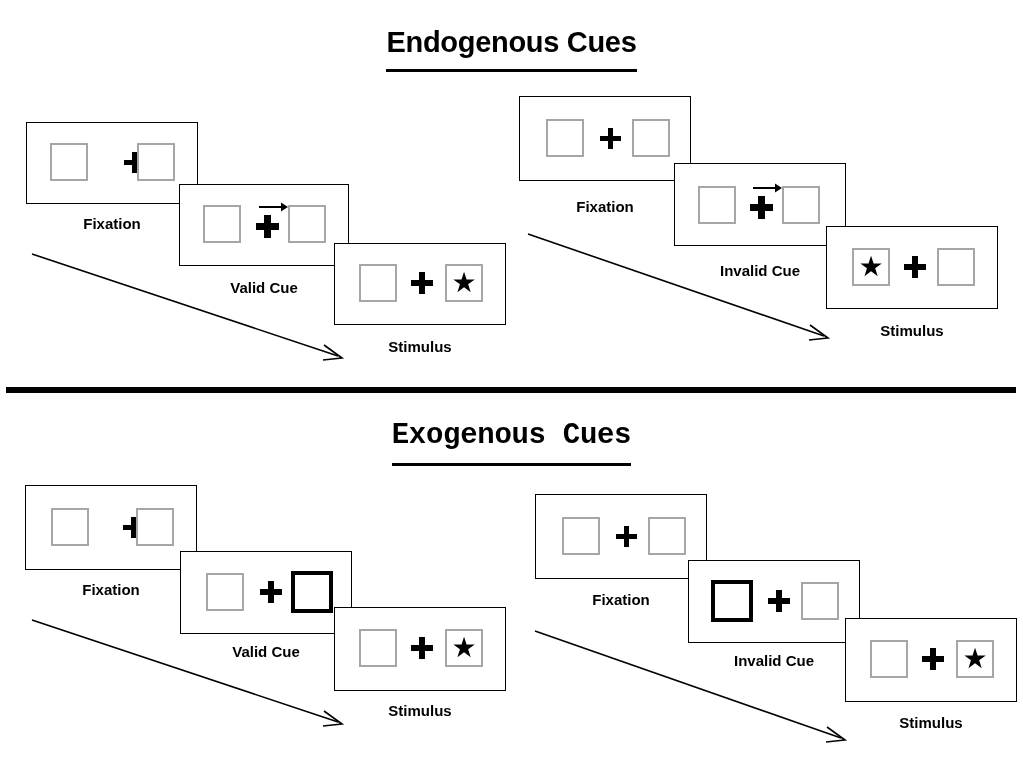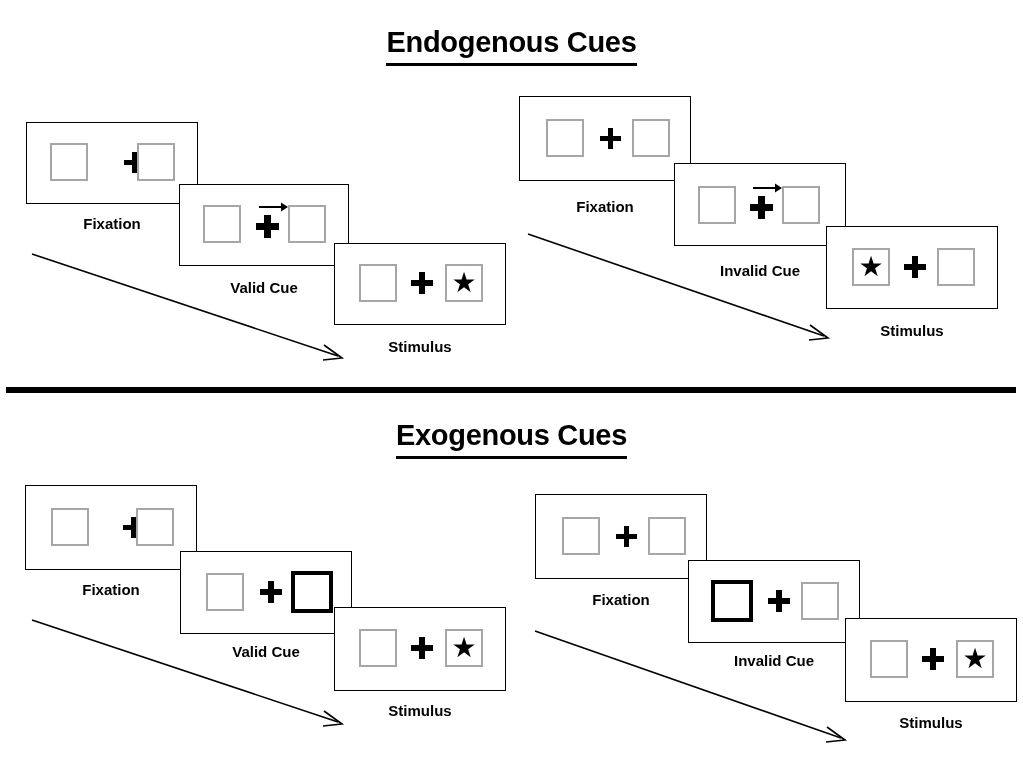--- a/index.html
+++ b/index.html
@@ -25,21 +25,21 @@
     left: 0;
     text-align: center;
     font-weight: bold;
     font-size: 29px;
     letter-spacing: -0.3px;
     color: #000000;
     white-space: nowrap;
   }
   .section-title span.ul {
     border-bottom: 3px solid #000;
-    padding-bottom: 5px;
+    padding-bottom: 11px;
   }
 
   
   .divider {
     position: absolute;
     background: #000000;
   }
 
   
   .panel {
@@ -200,21 +200,21 @@
   </div>
   <div class="caption" style="left:826px; top:322px; width:172px;">Stimulus</div>
 
   <svg class="time-arrow" style="left:524px; top:228px;" width="315" height="120" viewBox="0 0 315 120">
     <line x1="4" y1="6" x2="300" y2="108" stroke="#000" stroke-width="1.6"></line>
     <polyline points="286,97 304,110 285,112" fill="none" stroke="#000" stroke-width="1.6"></polyline>
   </svg>
 
   <div class="divider" style="left:6px; top:387px; width:1010px; height:6px;"></div>
 
-  <div class="section-title" style="top:419px;">
+  <div class="section-title" style="top:419px;font-family:Liberation Mono, monospace;">
     <span class="ul">Exogenous Cues</span>
   </div>
 
   <div class="panel" style="left:25px; top:485px; width:172px; height:85px;">
     <div class="panel-inner">
       <div class="pbox" style="left:25px; top:22px; width:38px; height:38px;"></div>
       <div class="plus" style="left:97px; top:31px; width:21px; height:21px;"></div>
       <div class="pbox" style="left:110px; top:22px; width:38px; height:38px;"></div>
     </div>
   </div>

